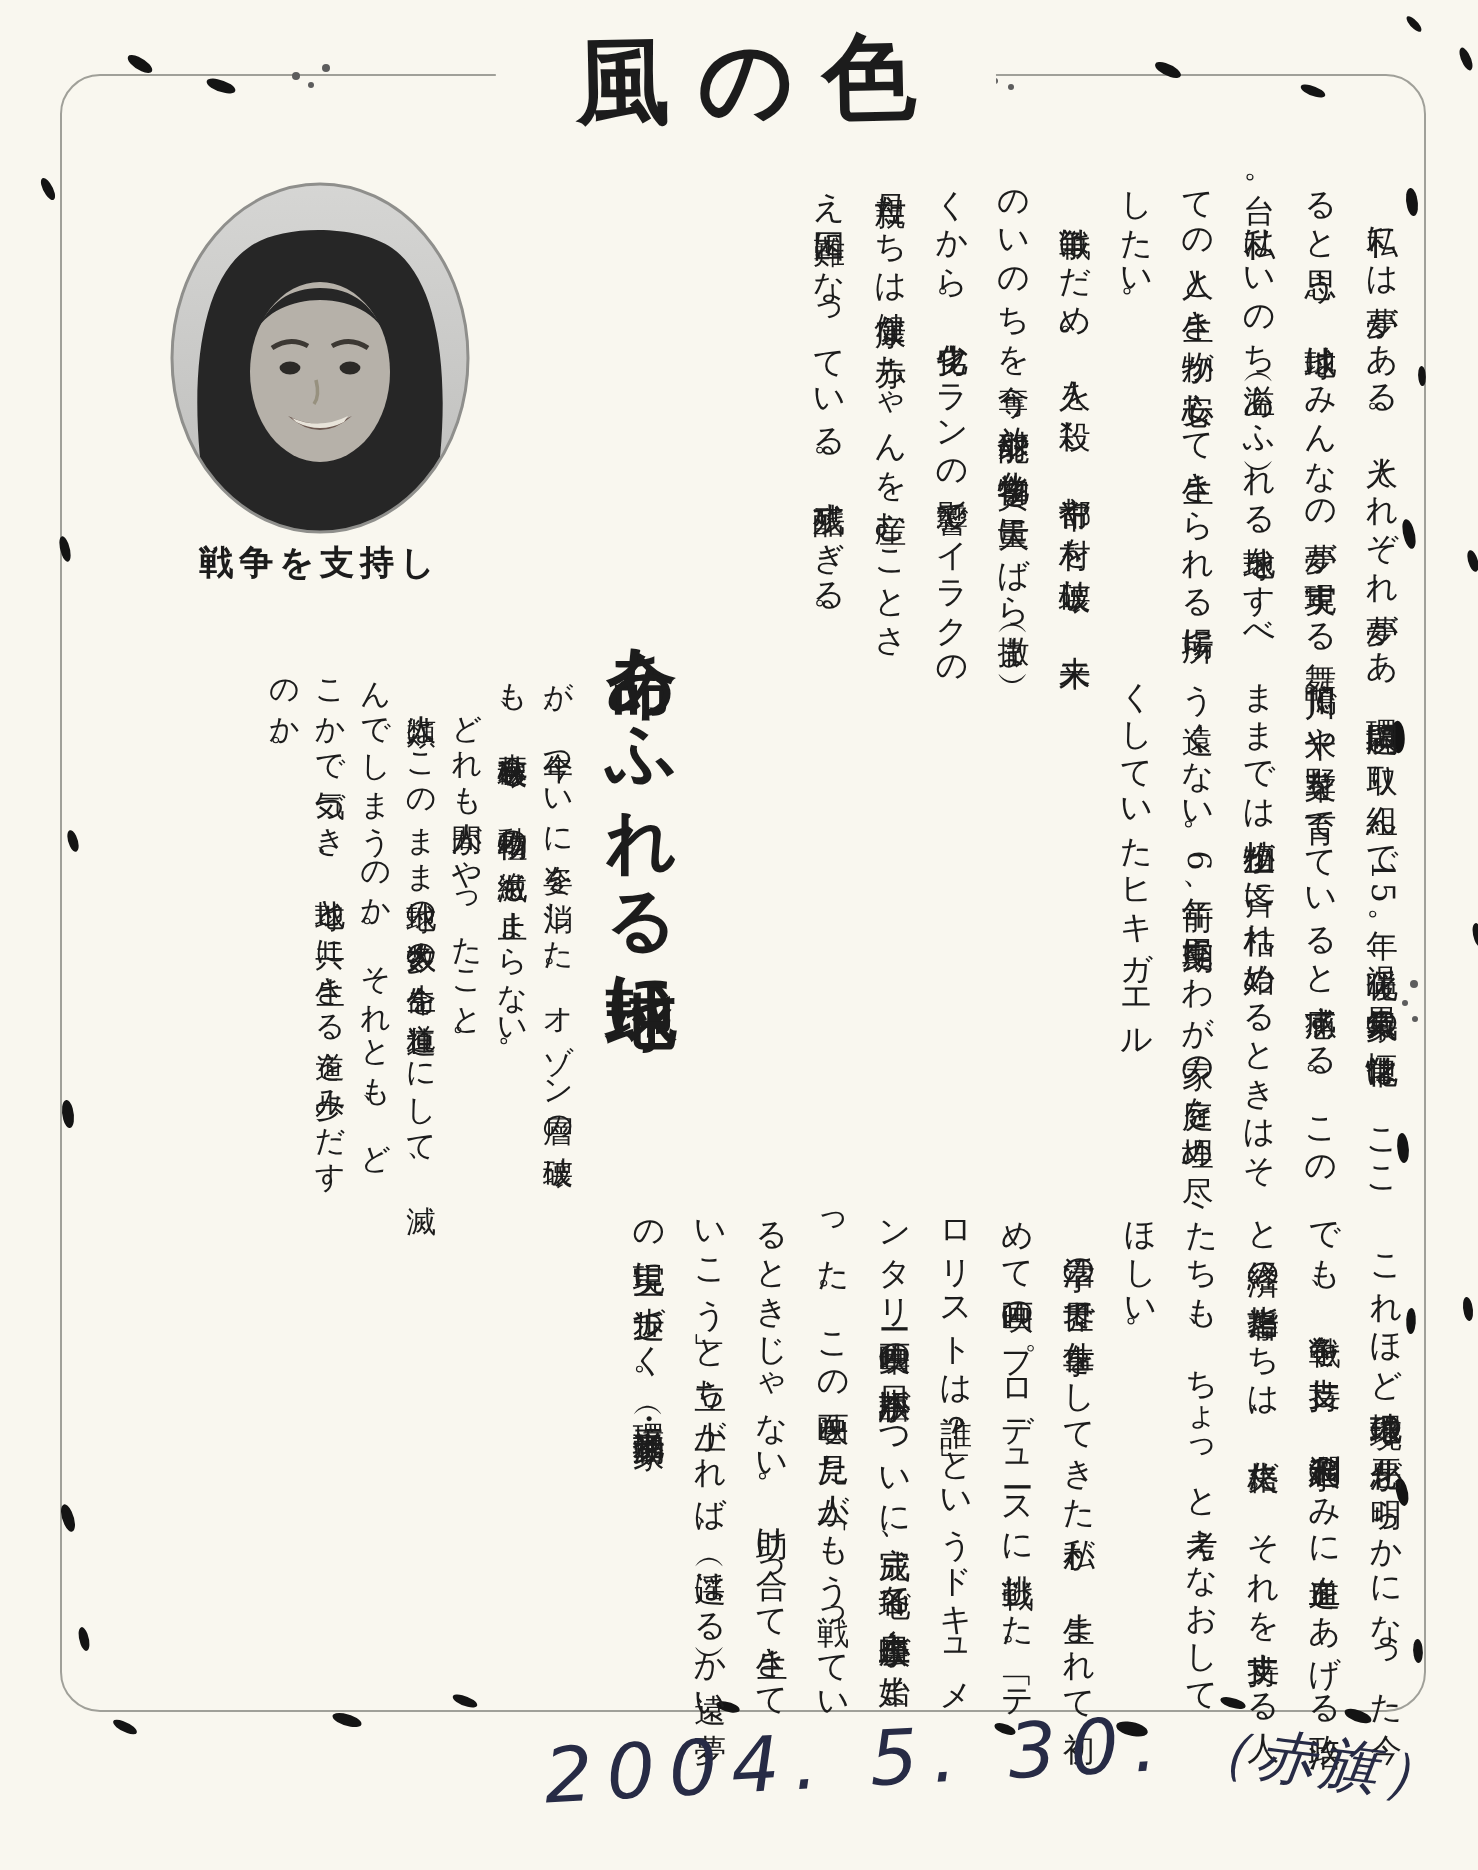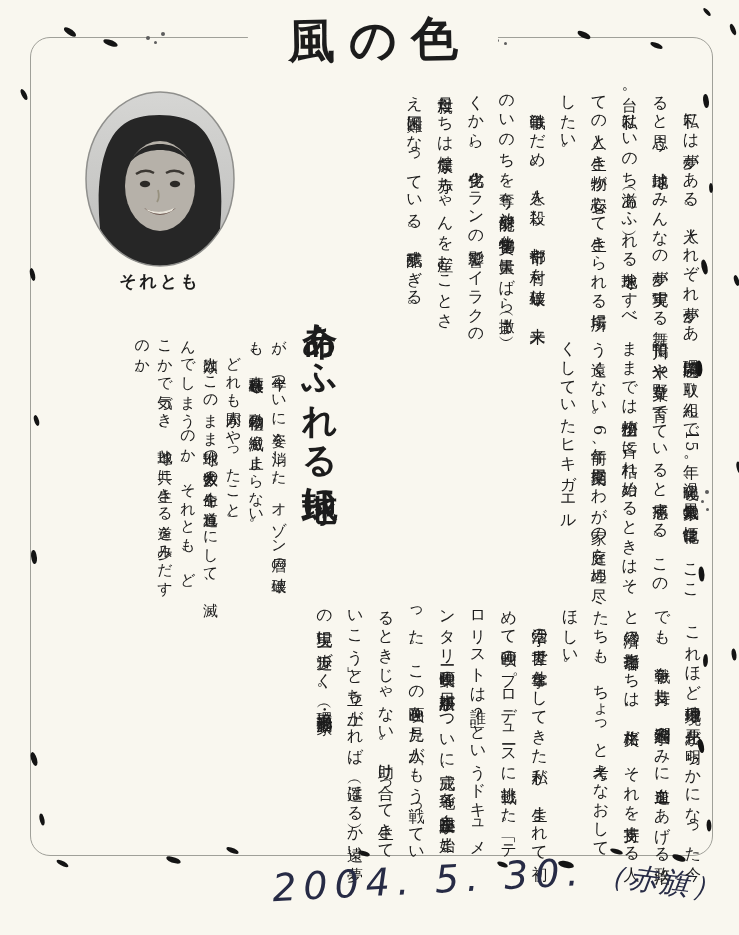--- a/index.html
+++ b/index.html
@@ -133,21 +133,21 @@
     <path d="M52,84 q9,-6 18,-1" stroke="#3c3833" stroke-width="2.4" fill="none"></path>
     <path d="M82,83 q9,-5 18,1" stroke="#3c3833" stroke-width="2.4" fill="none"></path>
     <ellipse cx="61" cy="94" rx="5.2" ry="3.2" fill="#2c2a27"></ellipse>
     <ellipse cx="91" cy="94" rx="5.2" ry="3.2" fill="#2c2a27"></ellipse>
     <path d="M74,100 q2,8 -1,12" stroke="#97917f" stroke-width="1.8" fill="none"></path>
     <path d="M60,118 q16,14 32,0 q-15,8 -32,0 Z" fill="#6e5a52"></path>
     <path d="M62,119 q14,6 28,-1 l-2,3 q-12,6 -24,0 Z" fill="#e8e4da"></path>
   </g>
   <ellipse cx="76" cy="89" rx="74" ry="87" fill="none" stroke="#8f8f8c" stroke-width="1.5"></ellipse>
 </svg>
-<div id="photo-caption" class="abs">それとも</div>
+<div id="photo-caption" class="abs">戦争を支持し</div>
 
 <div id="block-top" class="abs vtext">　私には夢がある。人それぞれ夢があると思う。地球はみんなの夢が実現する舞台。私はいのち溢（あふ）れる地球をすべての人と生き物が安心して生きられる場所にしたい。
 　戦争はだめ。人を殺し、都市や村を破壊し、未来のいのちを奪う放射能や化学物質を大量にばら撒（ま）くから。劣化ウランの影響でイラクの母親たちは健康な赤ちゃんを産むことさえ困難になっている。残酷すぎる。</div>
 <div id="block-mid-right" class="abs vtext">　環境問題に取り組んで15年。温暖化、異常気象の恒常化は、ここ鴨川で米や野菜を育てていると痛感する。このままでは植物が一斉に枯れ始めるときはそう遠くない。6年前、交尾期にわが家の庭を埋め尽くしていたヒキガエル</div>
 <div id="headline" class="abs">命あふれる地球に</div>
 <div id="block-mid-left" class="abs vtext">が、今年ついに姿を消した。オゾン層の破壊も、森林破壊も、動植物の絶滅も止まらない。
 　どれも人間がやったこと。
 　人類はこのまま地球の大多数の生命を道連れにして、滅んでしまうのか。それとも、どこかで気づき、地球と共に生きる道を歩みだすのか。</div>
 <div id="block-bottom" class="abs vtext">　これほど地球環境の悪化が明らかになった今でも、戦争を支持し、利潤追求のみに血道をあげる政治と経済の指導者たちは、失格だ。それを支持する人たちも、ちょっと考えなおしてほしい。
 　活字の世界で仕事をしてきた私が、生まれて初めて映画のプロデュースに挑戦した。「テロリストは誰？」というドキュメンタリー映画集の日本語版がついに完成、各地で自主上映会が始まった。この映画を見た人が「もう戦っているときじゃない。助け合って生きていこう」と立ち上がれば、遥（はる）か遠い夢の実現に一歩近づく。（環境・平和活動家）</div>

